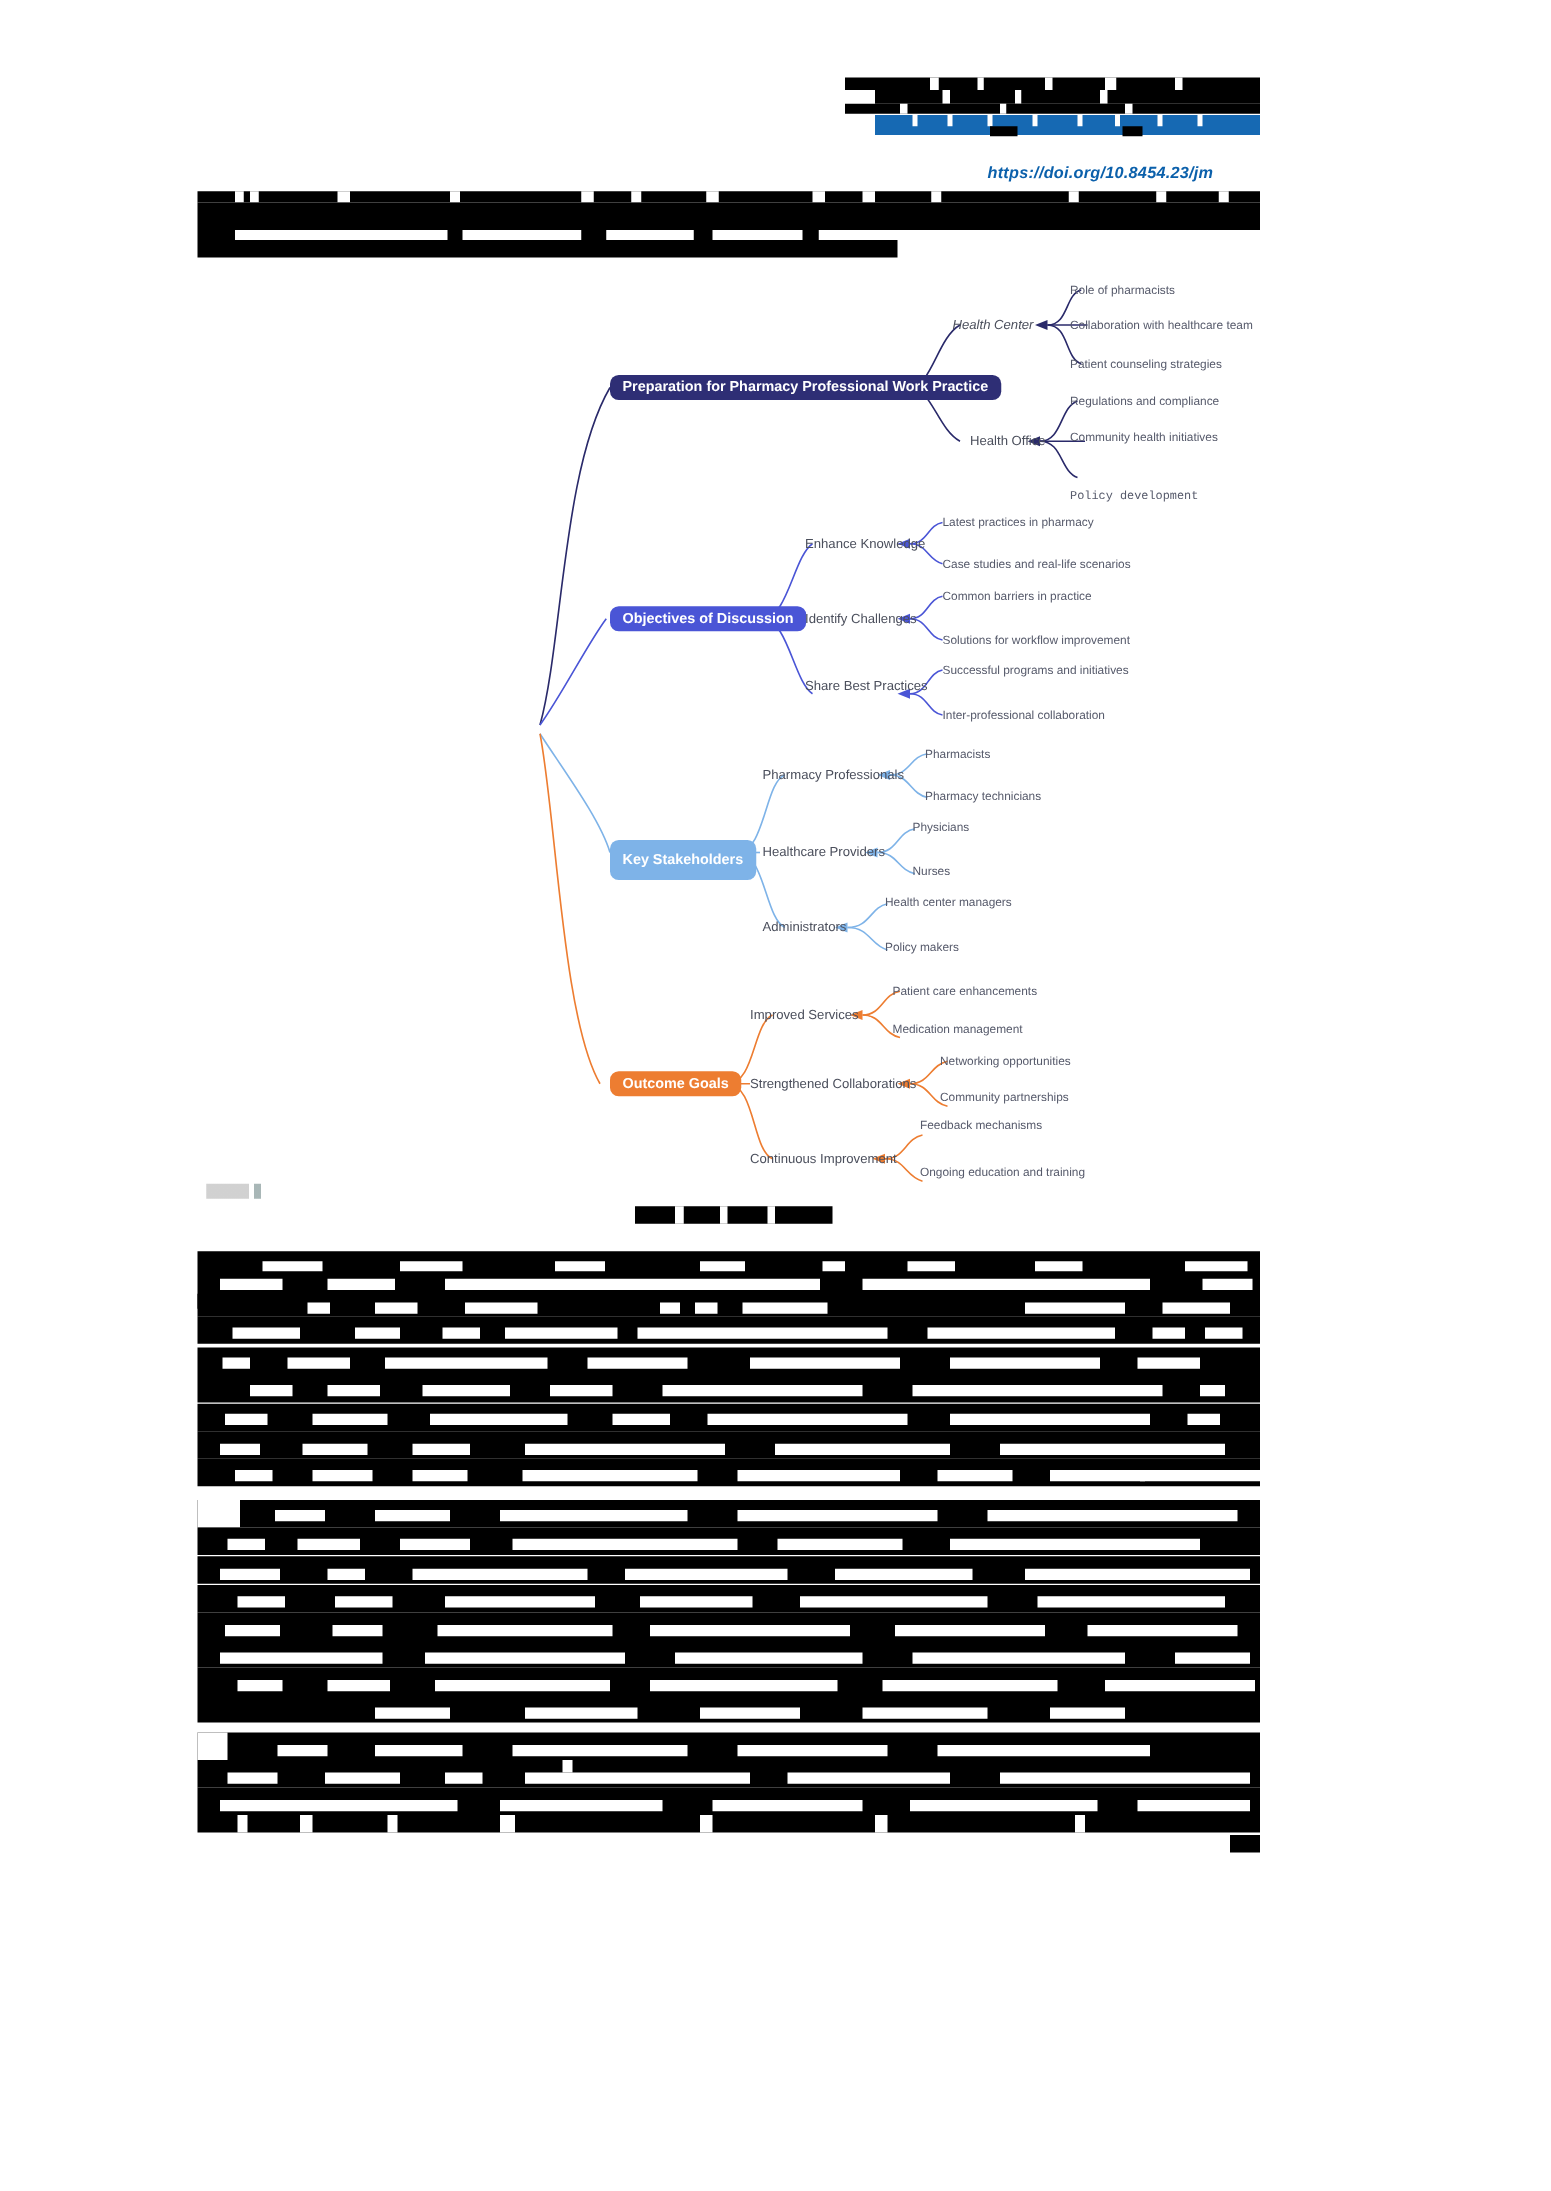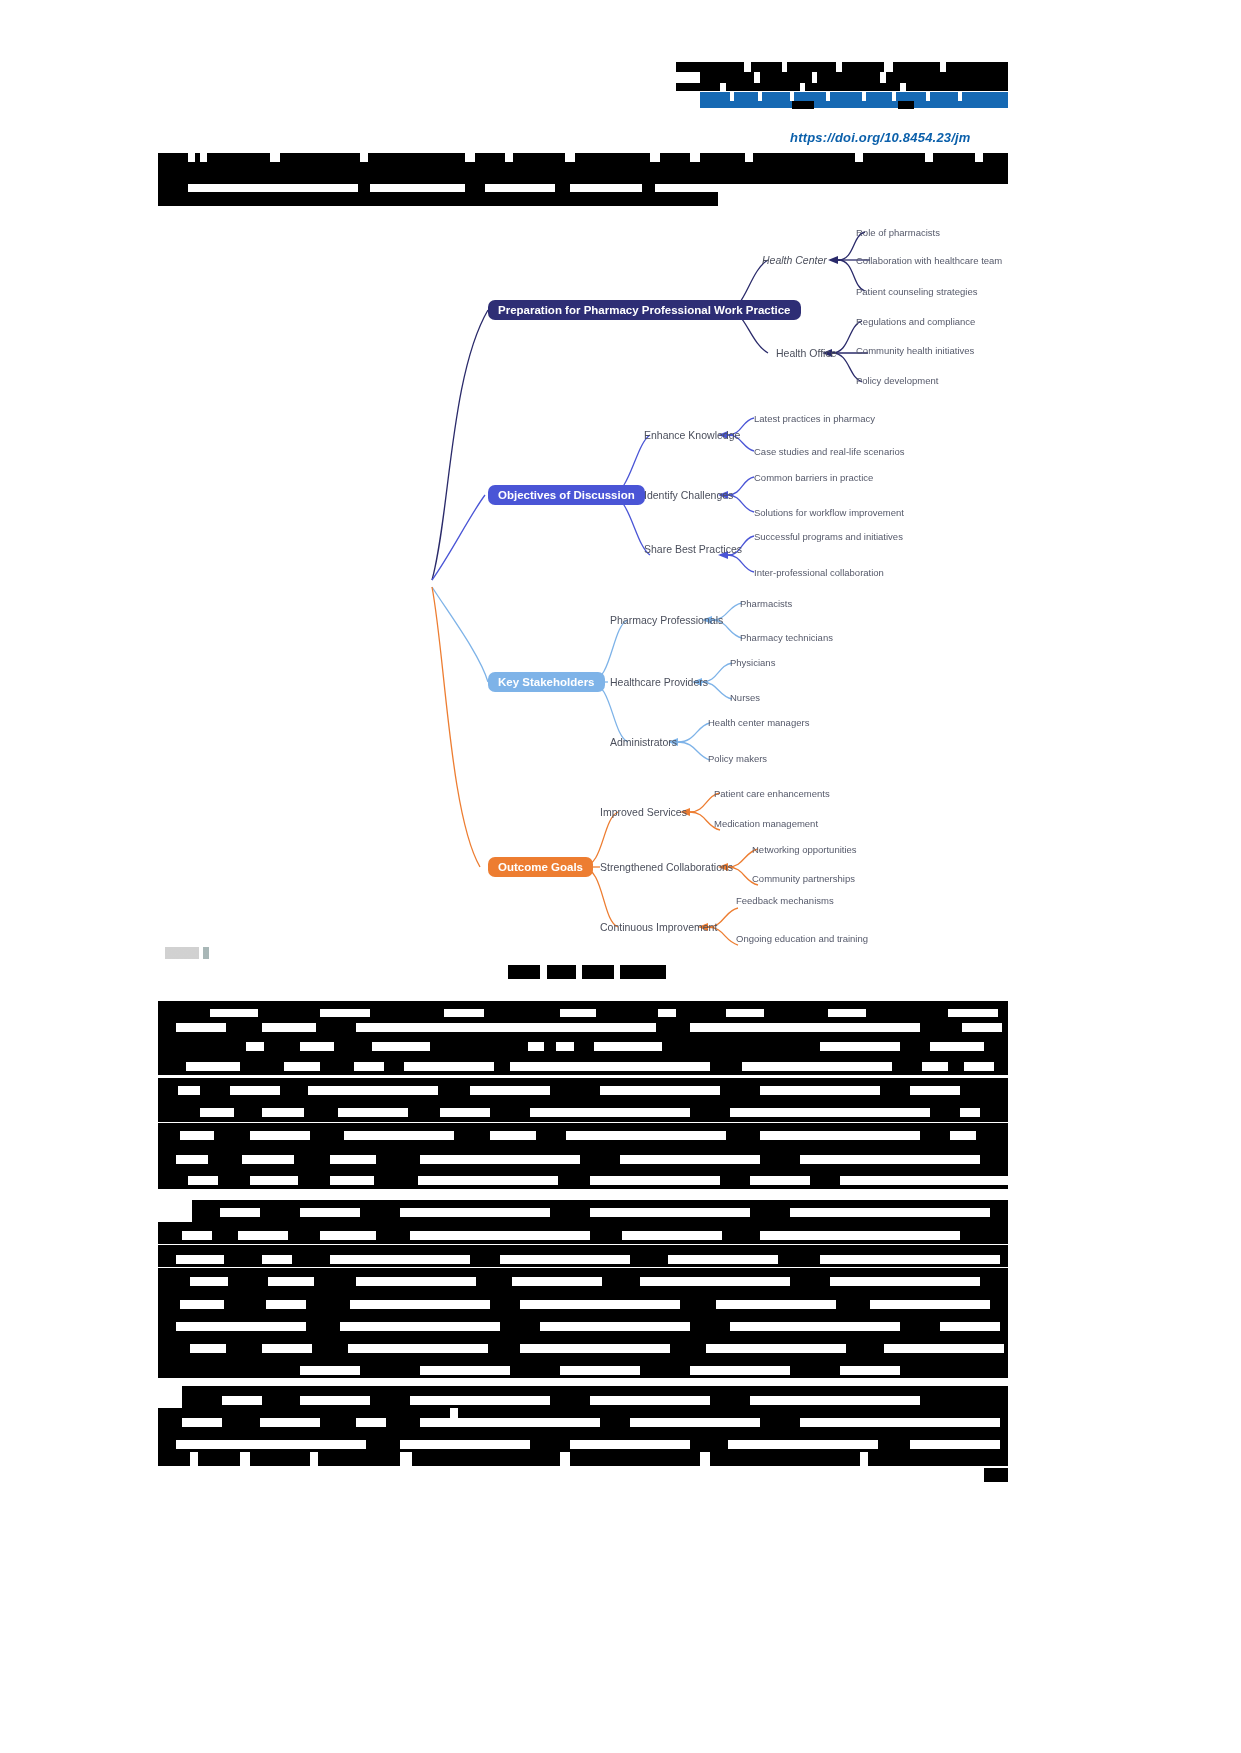--- a/index.html
+++ b/index.html
@@ -211,36 +211,36 @@
     <div class="node node-b1" style="left:338px;top:85px;height:20px;">
       <span>Preparation for Pharmacy Professional Work Practice</span>
     </div>
     <div class="sub" style="left:612px;top:39px;font-style:italic;">Health Center</div>
     <div class="sub" style="left:612px;top:132px;padding-left:14px;">Health Office</div>
     <div class="leaf" style="left:706px;top:12px;">Role of pharmacists</div>
     <div class="leaf" style="left:706px;top:40px;">Collaboration with healthcare team</div>
     <div class="leaf" style="left:706px;top:71px;">Patient counseling strategies</div>
     <div class="leaf" style="left:706px;top:101px;">Regulations and compliance</div>
     <div class="leaf" style="left:706px;top:130px;">Community health initiatives</div>
-    <div class="leaf" style="left:706px;top:160px;">Policy development</div>
+    <div class="leaf" style="left:706px;top:176px;font-family:Liberation Mono, monospace;">Policy development</div>
 
     <div class="node node-b2" style="left:338px;top:270px;height:20px;">
       <span>Objectives of Discussion</span>
     </div>
     <div class="sub" style="left:494px;top:214px;">Enhance Knowledge</div>
     <div class="sub" style="left:494px;top:274px;">Identify Challenges</div>
     <div class="sub" style="left:494px;top:328px;">Share Best Practices</div>
     <div class="leaf" style="left:604px;top:198px;">Latest practices in pharmacy</div>
     <div class="leaf" style="left:604px;top:231px;">Case studies and real-life scenarios</div>
     <div class="leaf" style="left:604px;top:257px;">Common barriers in practice</div>
     <div class="leaf" style="left:604px;top:292px;">Solutions for workflow improvement</div>
     <div class="leaf" style="left:604px;top:316px;">Successful programs and initiatives</div>
     <div class="leaf" style="left:604px;top:352px;">Inter-professional collaboration</div>
 
-    <div class="node node-b3" style="left:338px;top:457px;height:20px;">
+    <div class="node node-b3" style="left:338px;top:457px;height:32px;">
       <span>Key Stakeholders</span>
     </div>
     <div class="sub" style="left:460px;top:399px;">Pharmacy Professionals</div>
     <div class="sub" style="left:460px;top:461px;">Healthcare Providers</div>
     <div class="sub" style="left:460px;top:521px;">Administrators</div>
     <div class="leaf" style="left:590px;top:383px;">Pharmacists</div>
     <div class="leaf" style="left:590px;top:417px;">Pharmacy technicians</div>
     <div class="leaf" style="left:580px;top:442px;">Physicians</div>
     <div class="leaf" style="left:580px;top:477px;">Nurses</div>
     <div class="leaf" style="left:558px;top:502px;">Health center managers</div>

